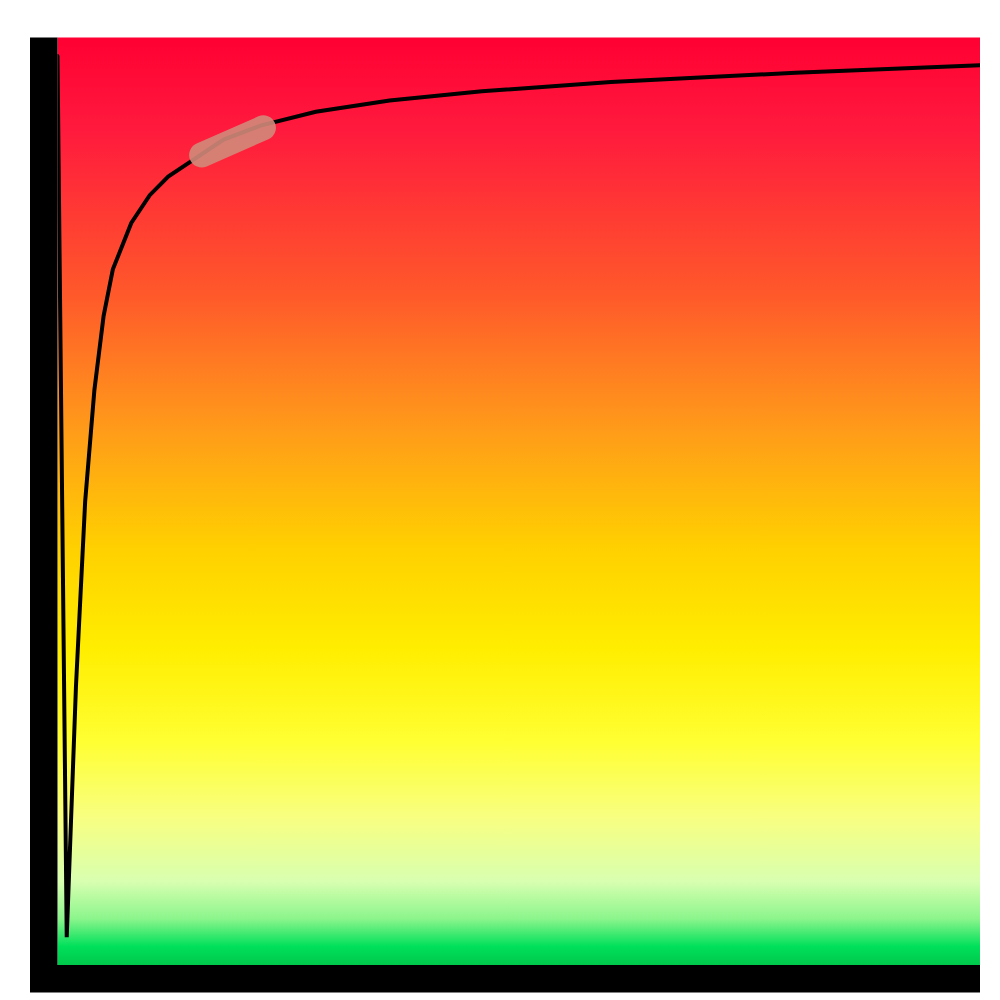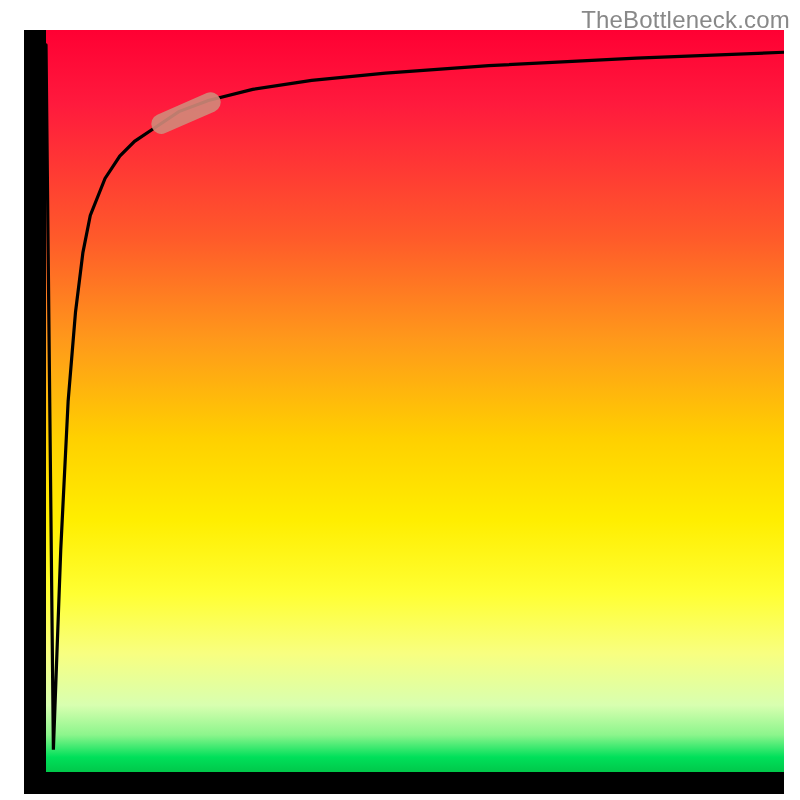--- a/index.html
+++ b/index.html
@@ -84,21 +84,20 @@
     opacity: 0.9;
     z-index: 9;
     transform-origin: center center;
   }
 </style>
 </head>
 <body>
 
 <div class="container">
 
-  <div class="watermark">TheBottleneck.com</div>
 
   <div class="axis-left"></div>
   <div class="axis-bottom"></div>
 
   <div class="plot-area"></div>
 
   <svg class="curve" viewBox="0 0 738 742" preserveAspectRatio="none">
     <path fill="none" stroke="#000000" stroke-width="3.2" stroke-linecap="round" d="M0.00 14.84 L7.38 719.74 L14.76 519.40 L22.14 371.00 L29.52 281.96 L36.90 222.60 L44.28 185.50 L59.04 148.40 L73.80 126.14 L88.56 111.30 L110.70 96.46 L132.84 81.62 L162.36 70.49 L206.64 59.36 L265.68 50.46 L339.48 43.04 L442.80 35.62 L590.40 28.20 L738.00 22.26" id="curve-path"></path>
   </svg>
 

